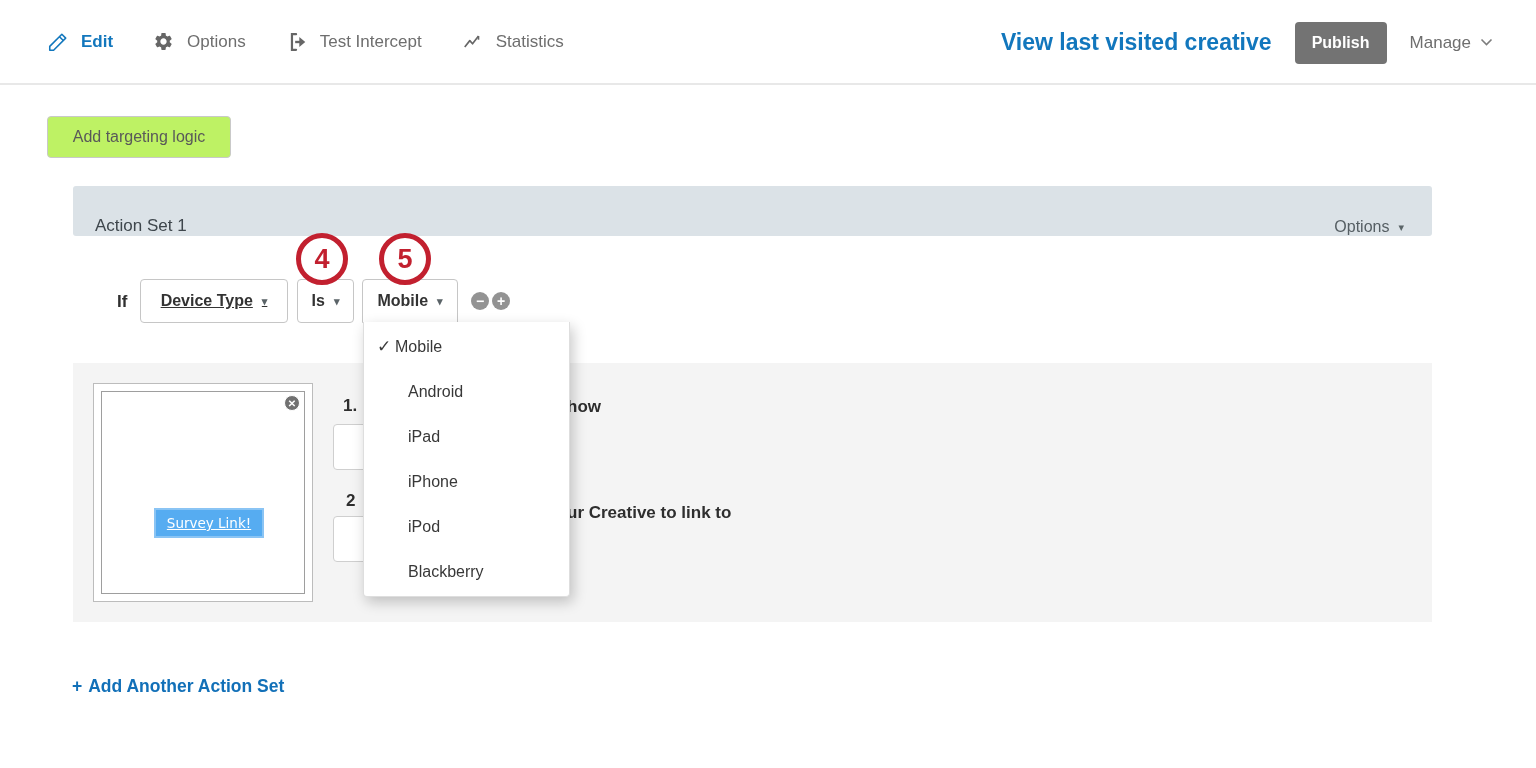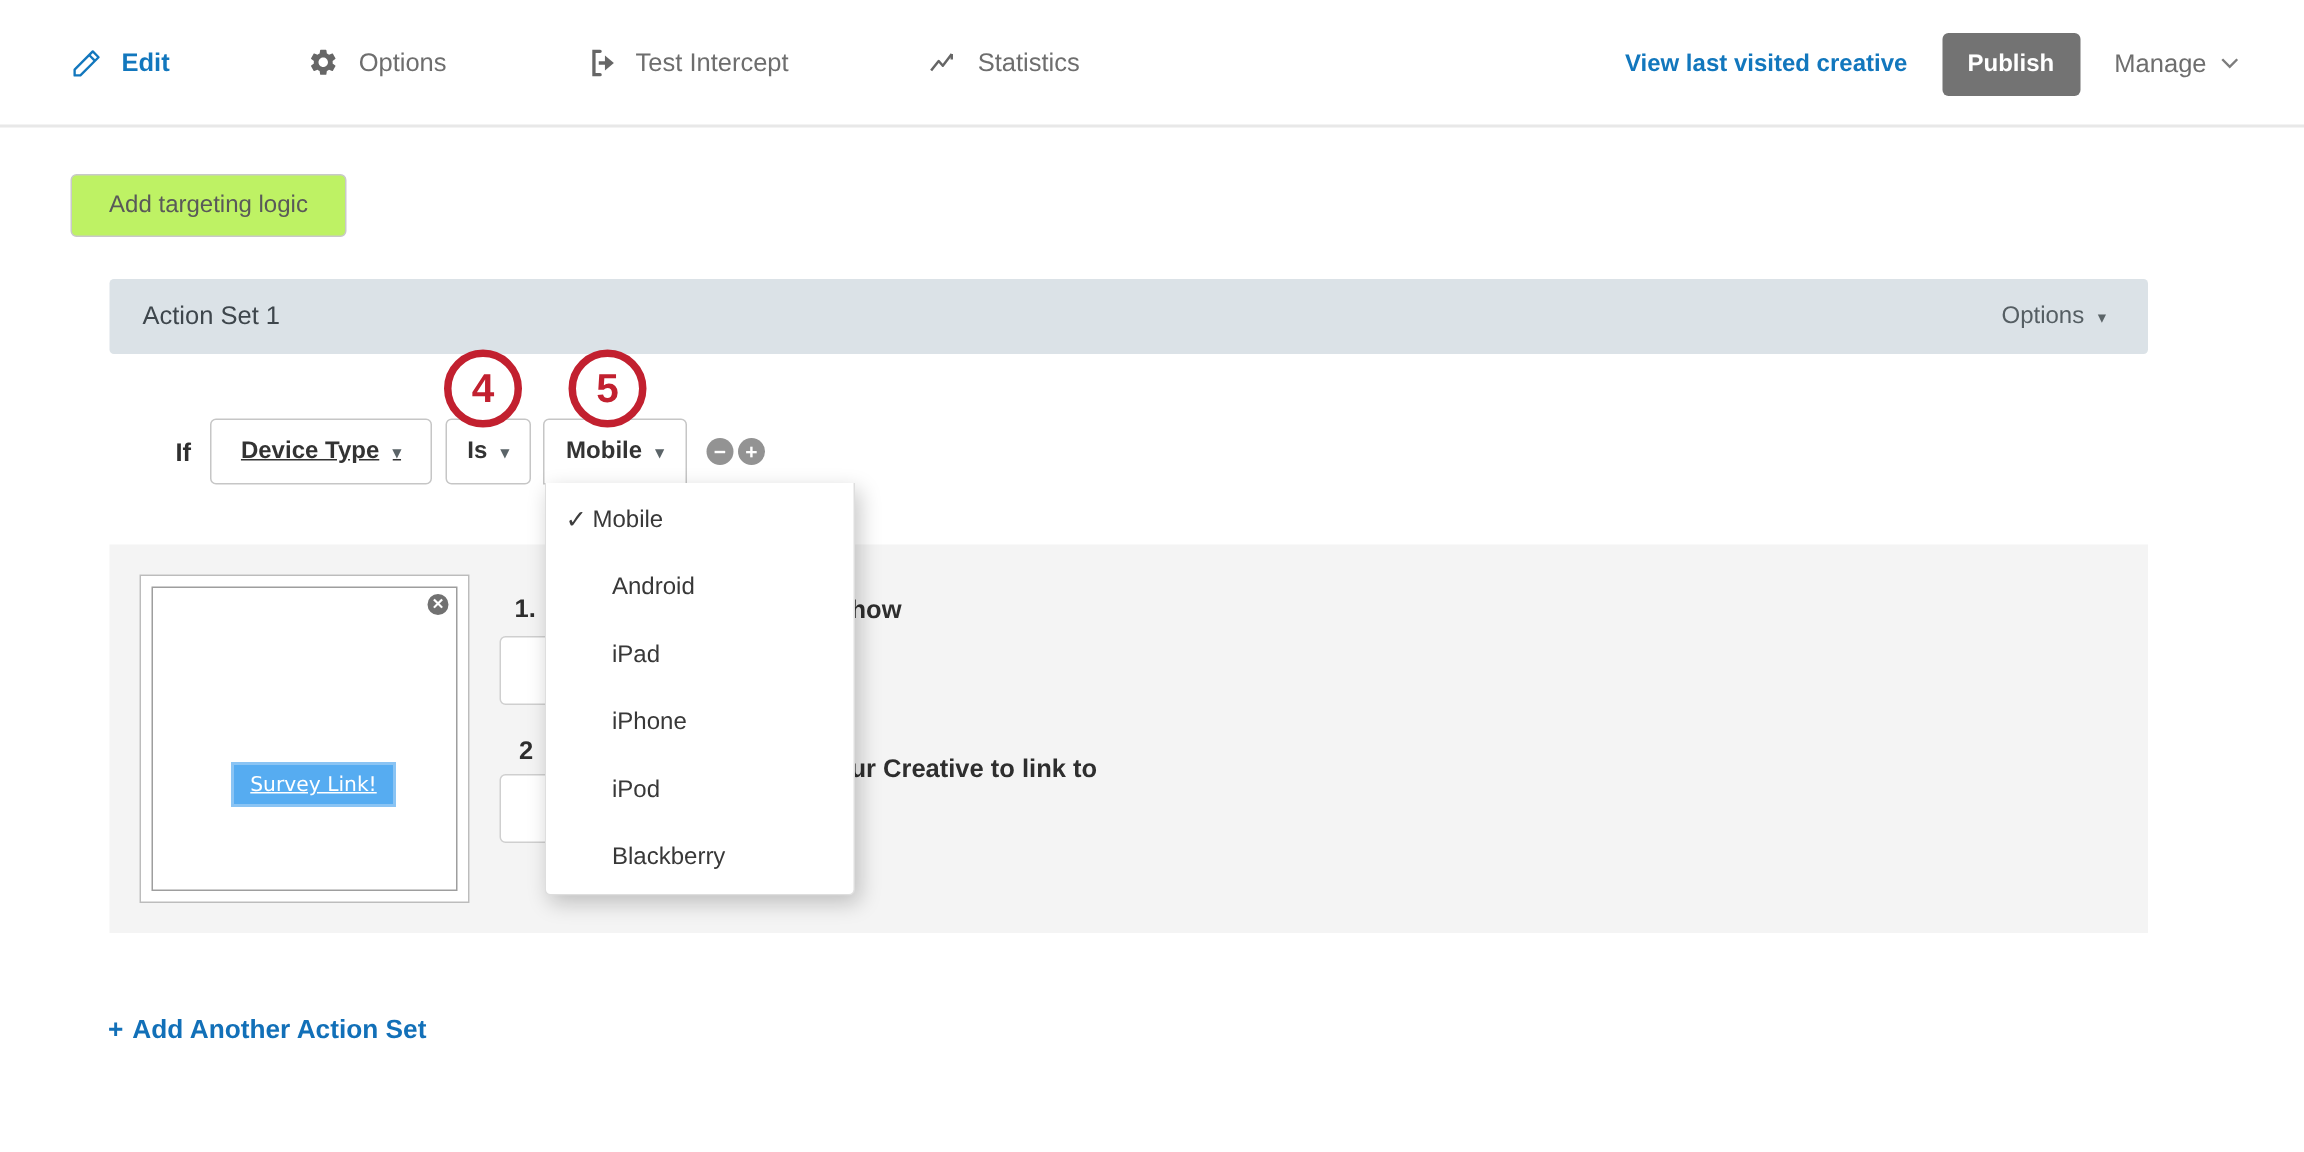--- a/index.html
+++ b/index.html
@@ -9,50 +9,50 @@
     position: relative; width: 1536px; height: 768px;
     background: #fff; overflow: hidden;
   }
 
   
   .header {
     position: absolute; left: 0; top: 0; width: 1536px; height: 85px;
     background: #fff; border-bottom: 2px solid #e8e8e8;
     display: flex; align-items: center;
   }
-  .nav-tabs { display: flex; align-items: center; gap: 92px; padding-left: 47px; }
+  .nav-tabs { display: flex; align-items: center; gap: 40px; padding-left: 47px; }
   .nav-tab { display: flex; align-items: center; gap: 12px; cursor: pointer; }
   .nav-tab .tab-label { font-size: 17px; color: #6e6e6e; }
   .nav-tab.active .tab-label { color: #1277bd; font-weight: bold; }
   .tab-icon { width: 22px; height: 22px; display: inline-flex; }
   .header-right {
     position: absolute; right: 43px; top: 0; height: 85px;
     display: flex; align-items: center; gap: 23px;
   }
-  .view-link { color: #1277bd; font-size: 16px; font-weight: 600; cursor: pointer; }
+  .view-link { color: #1277bd; font-size: 23px; font-weight: 600; cursor: pointer; }
   .publish-btn {
     background: #737373; color: #fff; font-size: 16px; font-weight: 600;
     border: none; border-radius: 4px; width: 92px; height: 42px; cursor: pointer;
     font-family: "Liberation Sans", sans-serif;
   }
   .manage { display: flex; align-items: center; gap: 9px; color: #6e6e6e; font-size: 17px; cursor: pointer; }
 
   
   .add-targeting {
     position: absolute; left: 47px; top: 116px; width: 184px; height: 42px;
     background: #bef264; border: 1px solid #c9c9c9; border-radius: 4px;
     color: #595959; font-size: 16px; cursor: pointer;
     font-family: "Liberation Sans", sans-serif;
   }
 
   
   .action-bar {
     position: absolute; left: 73px; top: 186px; width: 1359px; height: 50px;
     background: #dbe2e7; border-radius: 3px;
-    display: flex; align-items: center; justify-content: space-between;
+    display: flex; align-items: flex-end; justify-content: space-between;
     padding: 0 28px 0 22px;
   }
   .action-title { font-size: 17px; color: #3e464c; }
   .action-options { display: flex; align-items: center; gap: 9px; color: #555e63; font-size: 16px; cursor: pointer; }
   .caret-down { font-size: 11px; color: #5b6468; }
 
   
   .if-label { position: absolute; left: 117px; top: 292px; font-size: 17px; font-weight: 600; color: #2f2f2f; }
   .cond-btn {
     position: absolute; top: 279px; height: 44px;

